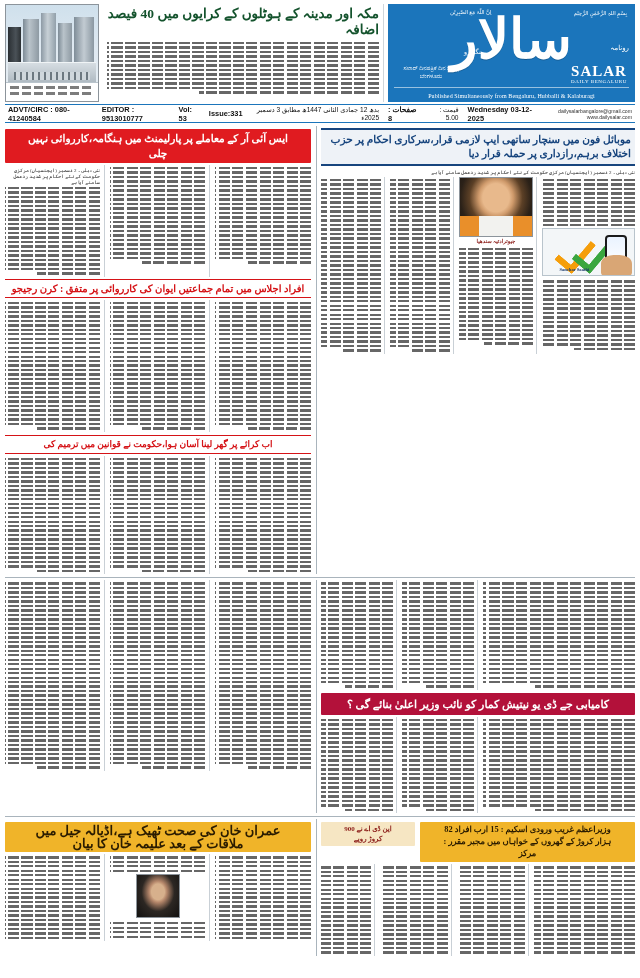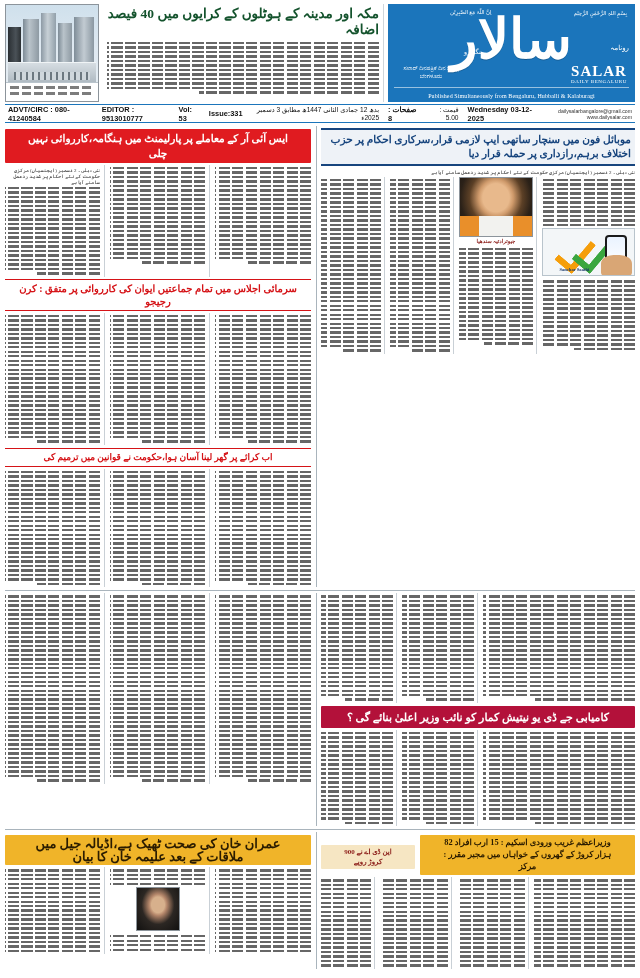--- a/index.html
+++ b/index.html
@@ -252,21 +252,21 @@
             <i></i>
             <i></i>
             <i></i>
             <i></i>
             <i></i>
             <i></i>
             <i></i>
             <i class="s"></i>
         </div>
       </div>
-      <div class="hl red" style="margin-top:2px;">سرمائی اجلاس میں تمام جماعتیں ایوان کی کارروائی پر متفق : کرن رجیجو</div>
+      <div class="hl red" style="margin-top:2px;">افراد اجلاس میں تمام جماعتیں ایوان کی کارروائی پر متفق : کرن رجیجو</div>
       <div class="row">
         <div class="col tx d vr" style="width:100px;padding-right:4px;">
           <i></i>
             <i></i>
             <i></i>
             <i></i>
             <i></i>
             <i></i>
             <i></i>
             <i></i>
@@ -960,21 +960,21 @@
             <i></i>
             <i></i>
             <i></i>
             <i></i>
         </div>
       </div>
     </div>
 
     <div class="col" style="flex:1;border-left:1px solid #a9b4bc;padding-left:4px;">
       <div class="row" style="align-items:flex-start;">
-        <div class="bar lite" style="width:56px;font-size:7px;line-height:10px;margin:13px 0 2px;text-align:center;">این ڈی اے نے 900 کروڑ روپے</div>
+        <div class="bar lite" style="width:56px;font-size:7px;line-height:10px;margin:3px 0 2px;text-align:center;">این ڈی اے نے 900 کروڑ روپے</div>
         <div class="bar orange" style="flex:1;font-size:8.4px;line-height:12px;">وزیراعظم غریب ورودی اسکیم : 15 ارب افراد 82 ہزار کروڑ کے گھروں کے خواہاں میں مجبر مقرر : مرکز</div>
       </div>
       <div class="row">
         <div class="col tx d vr" style="width:54px;padding-right:3px;">
           <i></i>
             <i></i>
             <i></i>
             <i></i>
             <i></i>
             <i></i>

